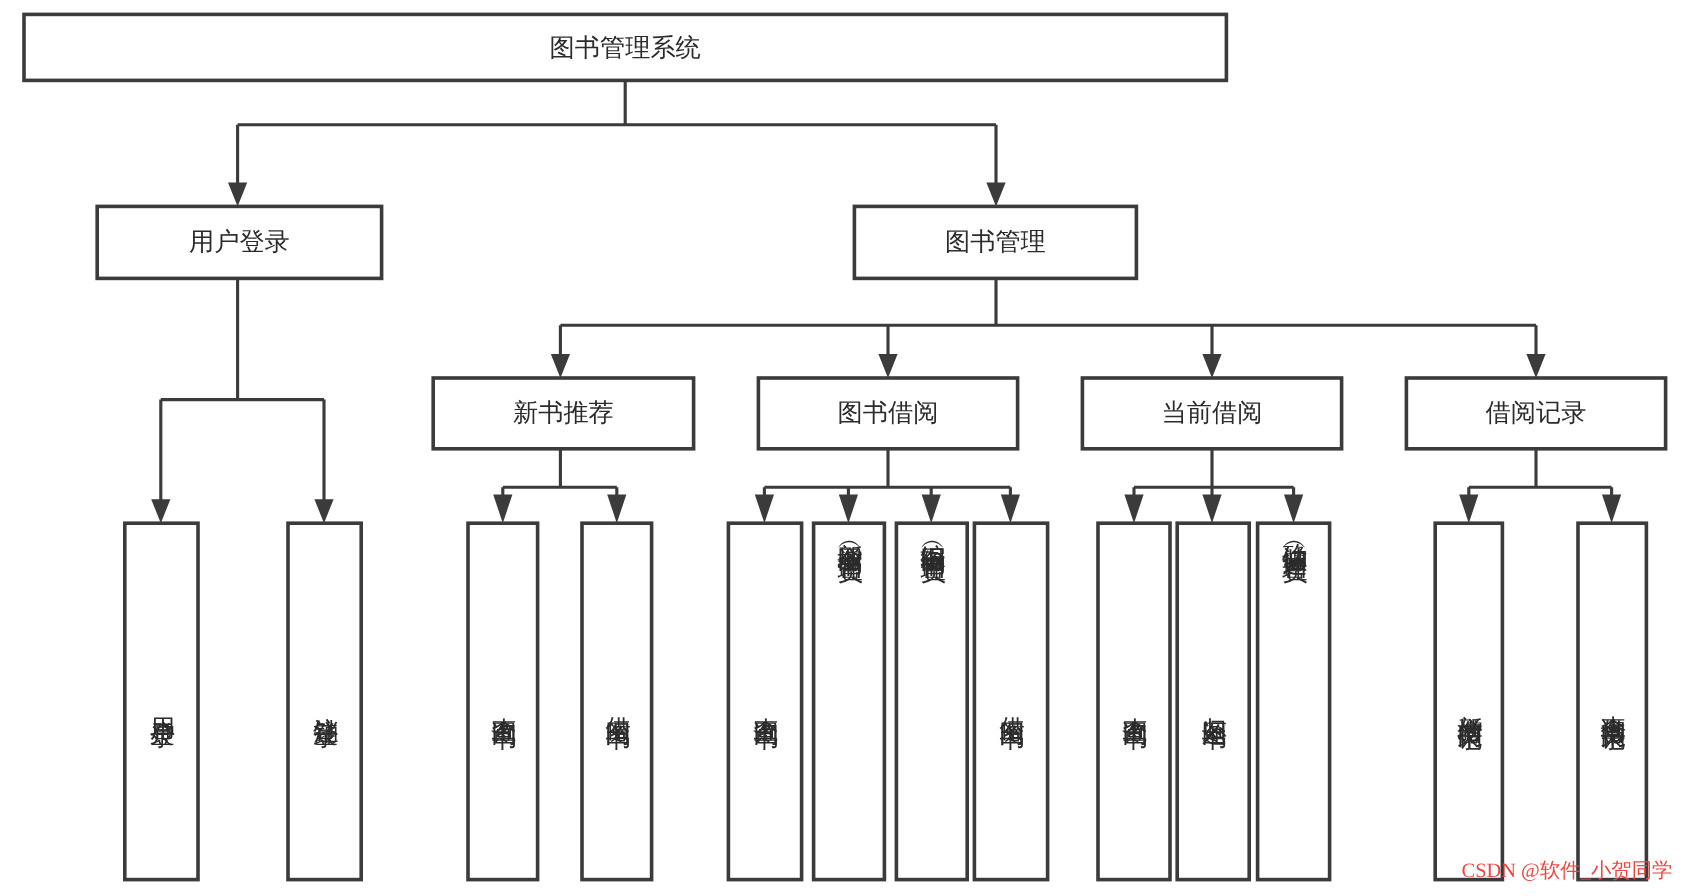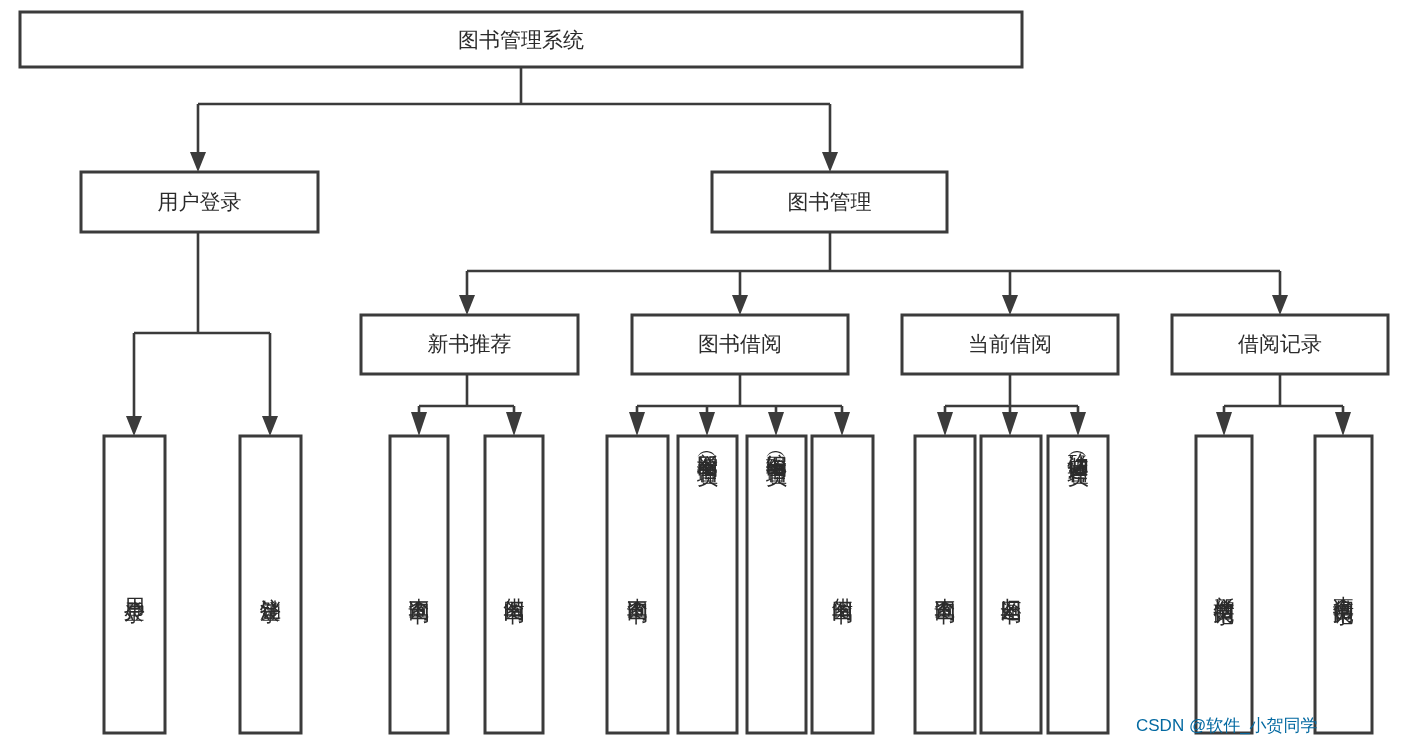--- a/index.html
+++ b/index.html
@@ -61,25 +61,25 @@
     text-orientation: upright;
     font-family: "Liberation Sans", "DejaVu Sans", sans-serif;
     font-size: 21px;
     line-height: 1.05;
     letter-spacing: 2px;
     color: #2b2b2b;
     white-space: nowrap;
   }
   .watermark {
     position: absolute;
-    left: 1136px;
+    left: 1218px;
     top: 714px;
-    font-family: Liberation Sans, sans-serif;
+    font-family: Liberation Serif, serif;
     font-size: 17px;
-    color: #0369a1;
+    color: #ef4444;
     white-space: nowrap;
     pointer-events: none;
   }
 </style>
 </head>
 <body>
 
 <div id="diagram-root">
 
   <svg id="tree-svg" viewBox="0 0 1405 747">

